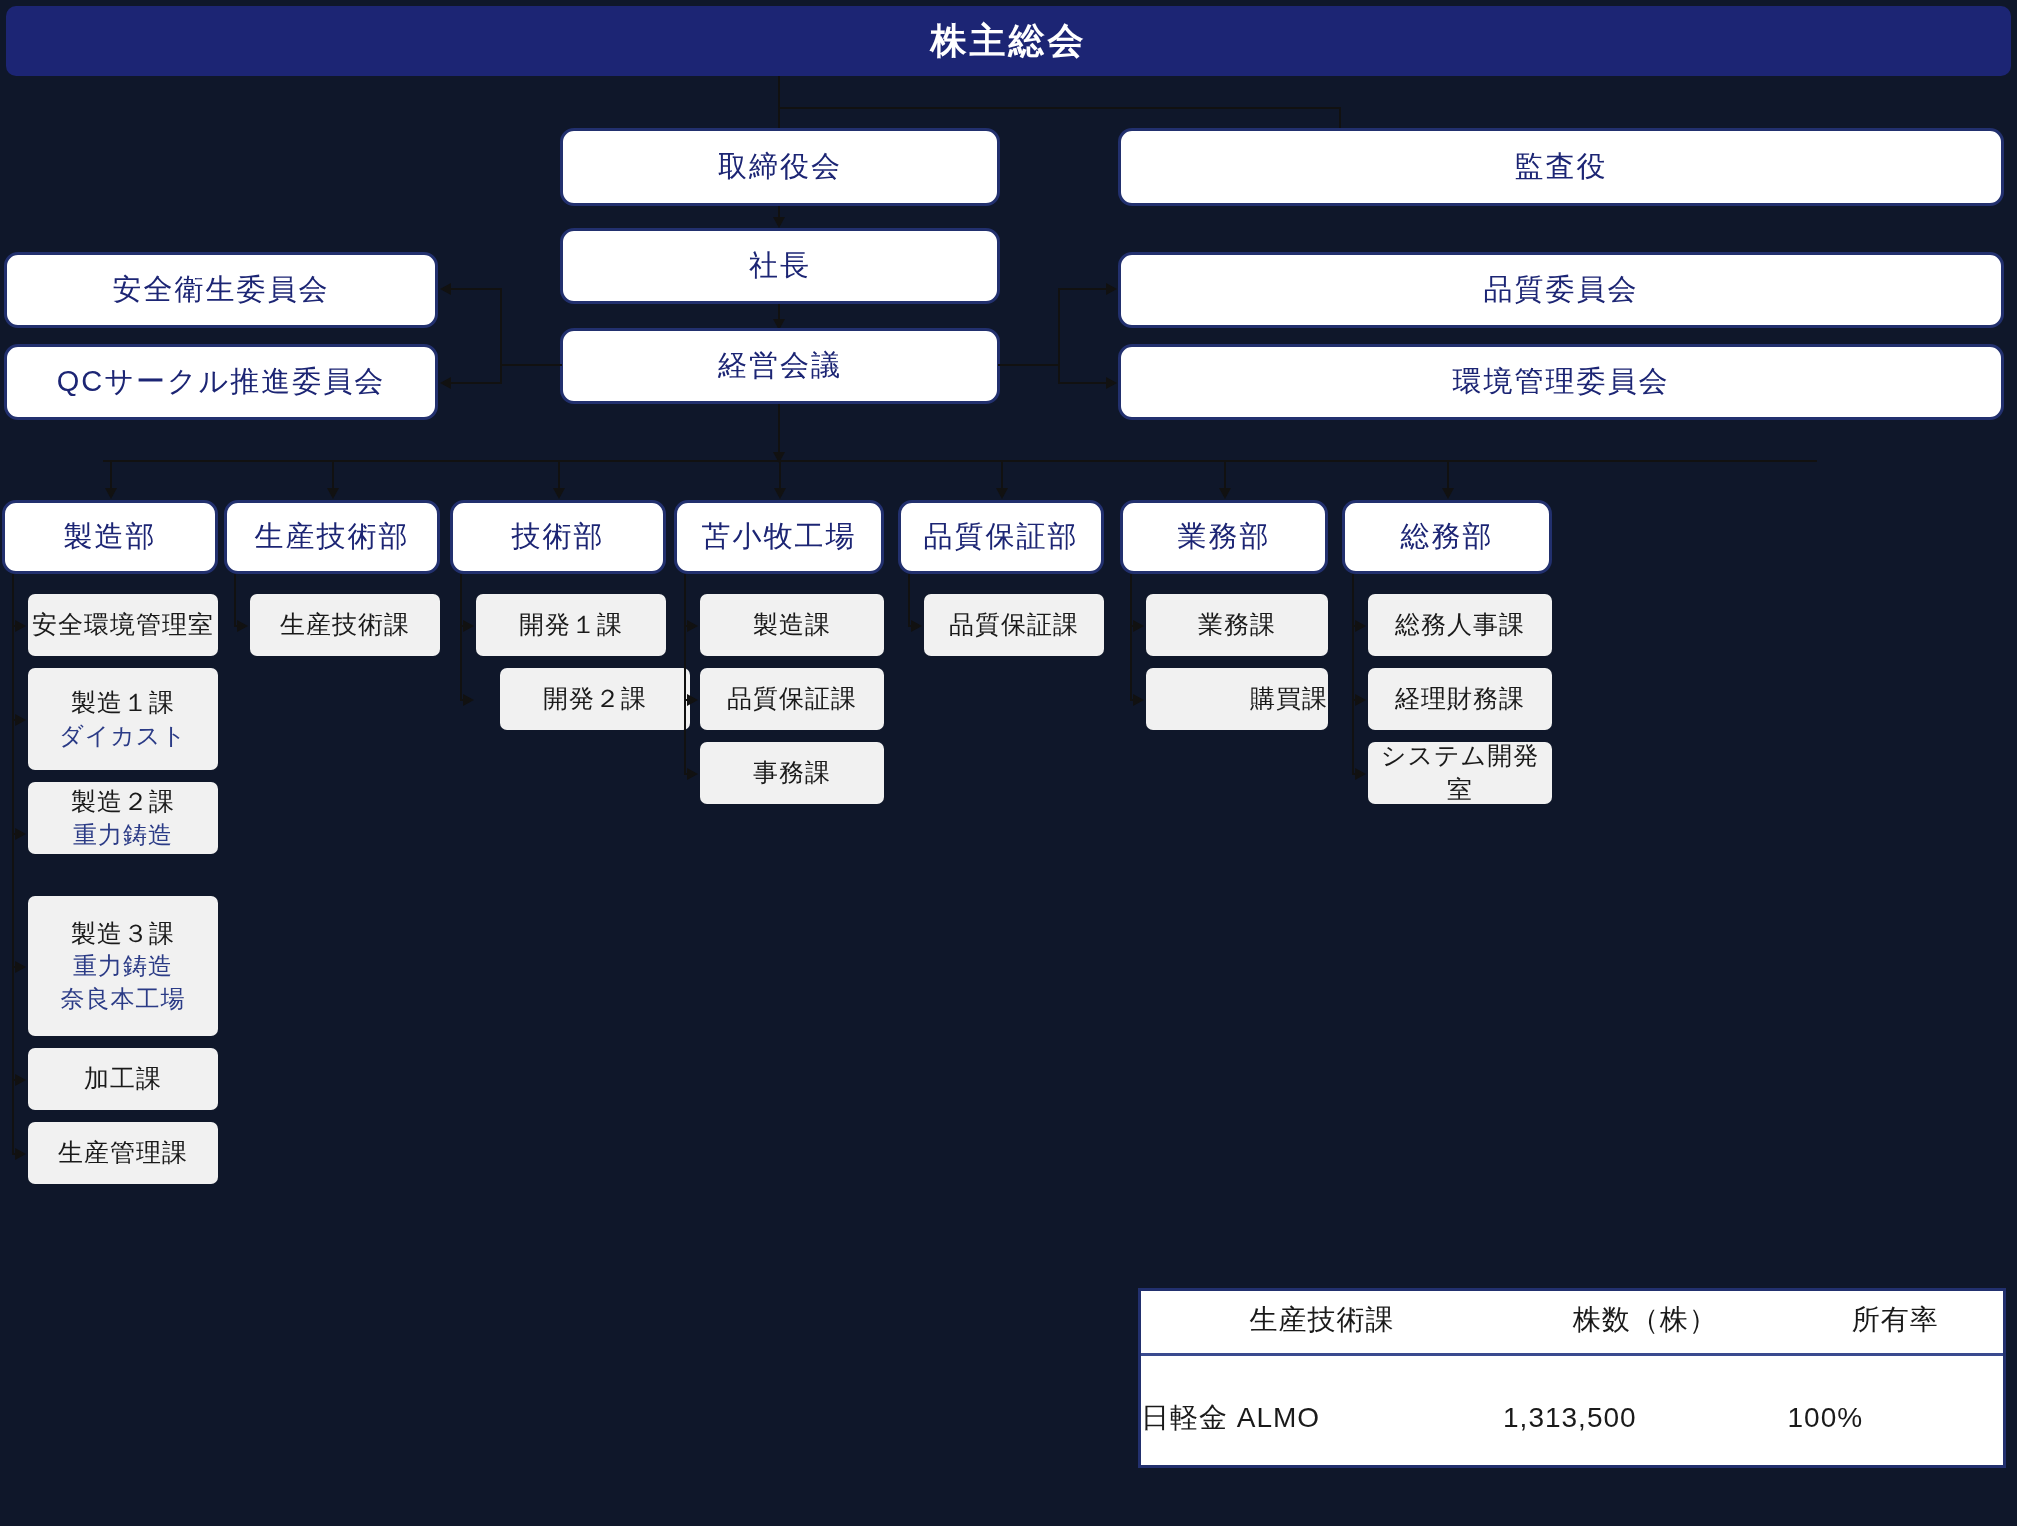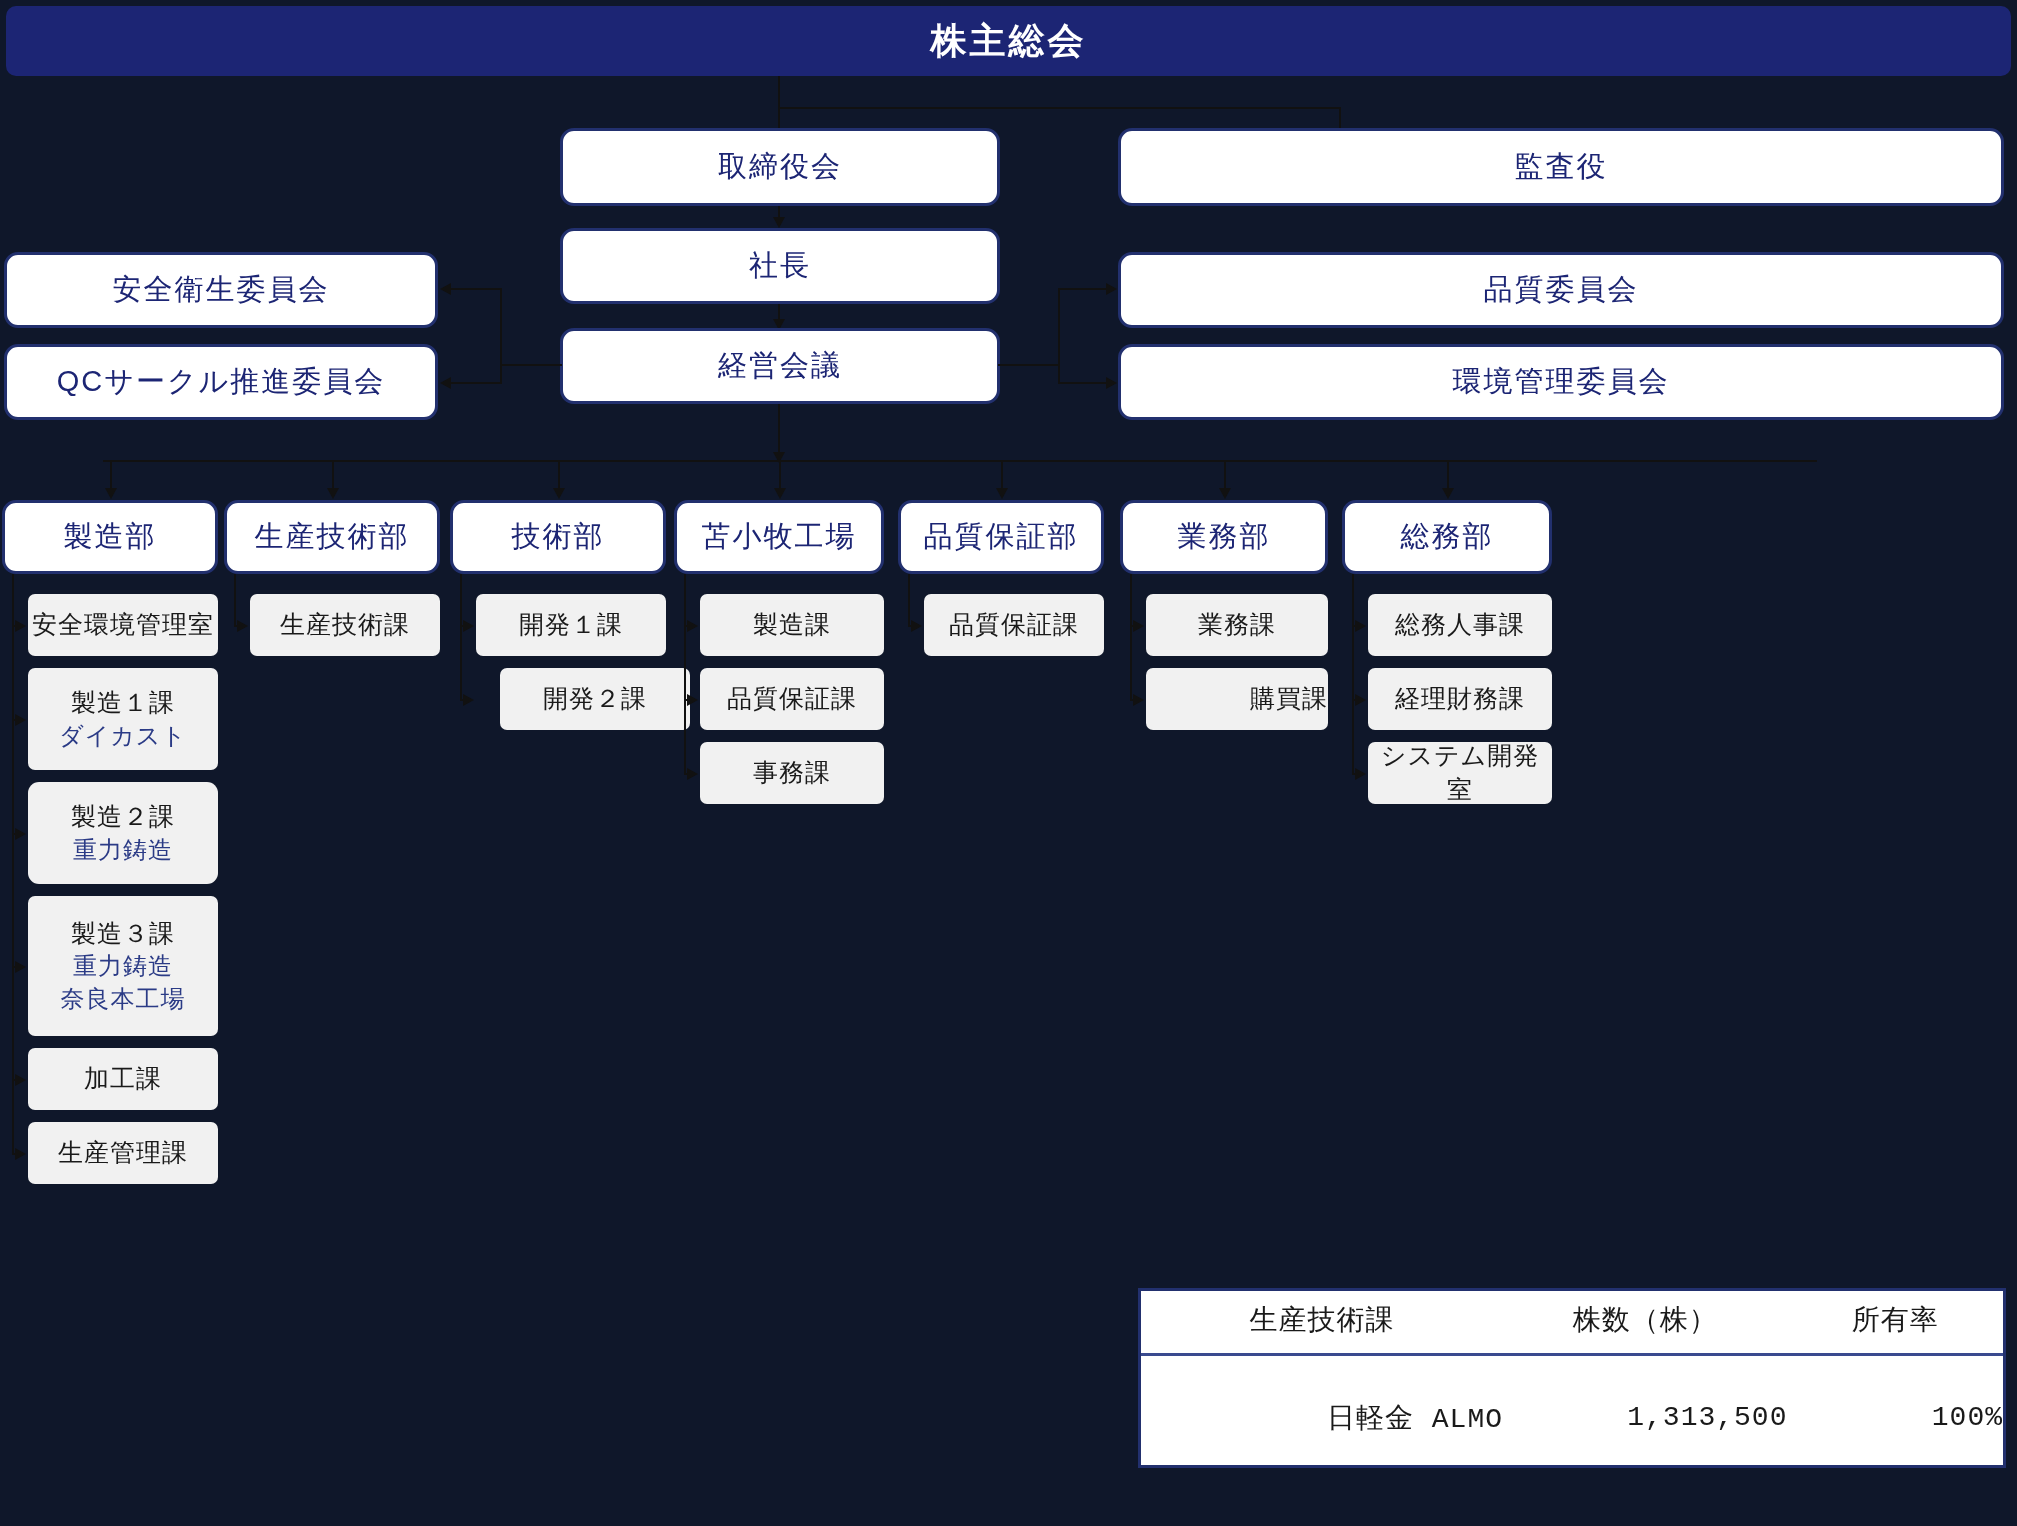--- a/index.html
+++ b/index.html
@@ -110,23 +110,22 @@
   }
   .sh-table th {
     font-weight: normal;
     padding: 10px 0 14px 0;
     border-bottom: 3px solid #3a4a8f;
     text-align: center;
     letter-spacing: 1px;
   }
   .sh-table td {
     padding: 24px 0 10px 0;
-    text-align: right;
+    text-align: left;
     letter-spacing: 1px;
-    font-family: Liberation Mono, monospace;
   }
   .sh-table .c-name { width: 42%; }
   .sh-table .c-num  { width: 33%; }
   .sh-table .c-pct  { width: 25%; }
 </style>
 </head>
 <body>
 
 <div id="canvas">
 
@@ -196,21 +195,21 @@
 
   <div id="dept-layer">
       <div class="node box" style="left: 2px; top: 500px; width: 216px; height: 74px;">製造部</div>
       <div class="node chip" style="left: 28px; top: 594px; width: 190px; height: 62px;">
         <span>安全環境管理室</span>
       </div>
       <div class="node chip" style="left: 28px; top: 668px; width: 190px; height: 102px;">
         <span>製造１課</span>
         <span class="sub">ダイカスト</span>
       </div>
-      <div class="node chip" style="left: 28px; top: 782px; width: 190px; height: 102px; border-radius: 11px;">
+      <div class="node chip" style="left: 28px; top: 782px; width: 190px; height: 72px;">
         <span>製造２課</span>
         <span class="sub">重力鋳造</span>
       </div>
       <div class="node chip" style="left: 28px; top: 896px; width: 190px; height: 140px;">
         <span>製造３課</span>
         <span class="sub">重力鋳造</span>
         <span class="sub">奈良本工場</span>
       </div>
       <div class="node chip" style="left: 28px; top: 1048px; width: 190px; height: 62px;">
         <span>加工課</span>

